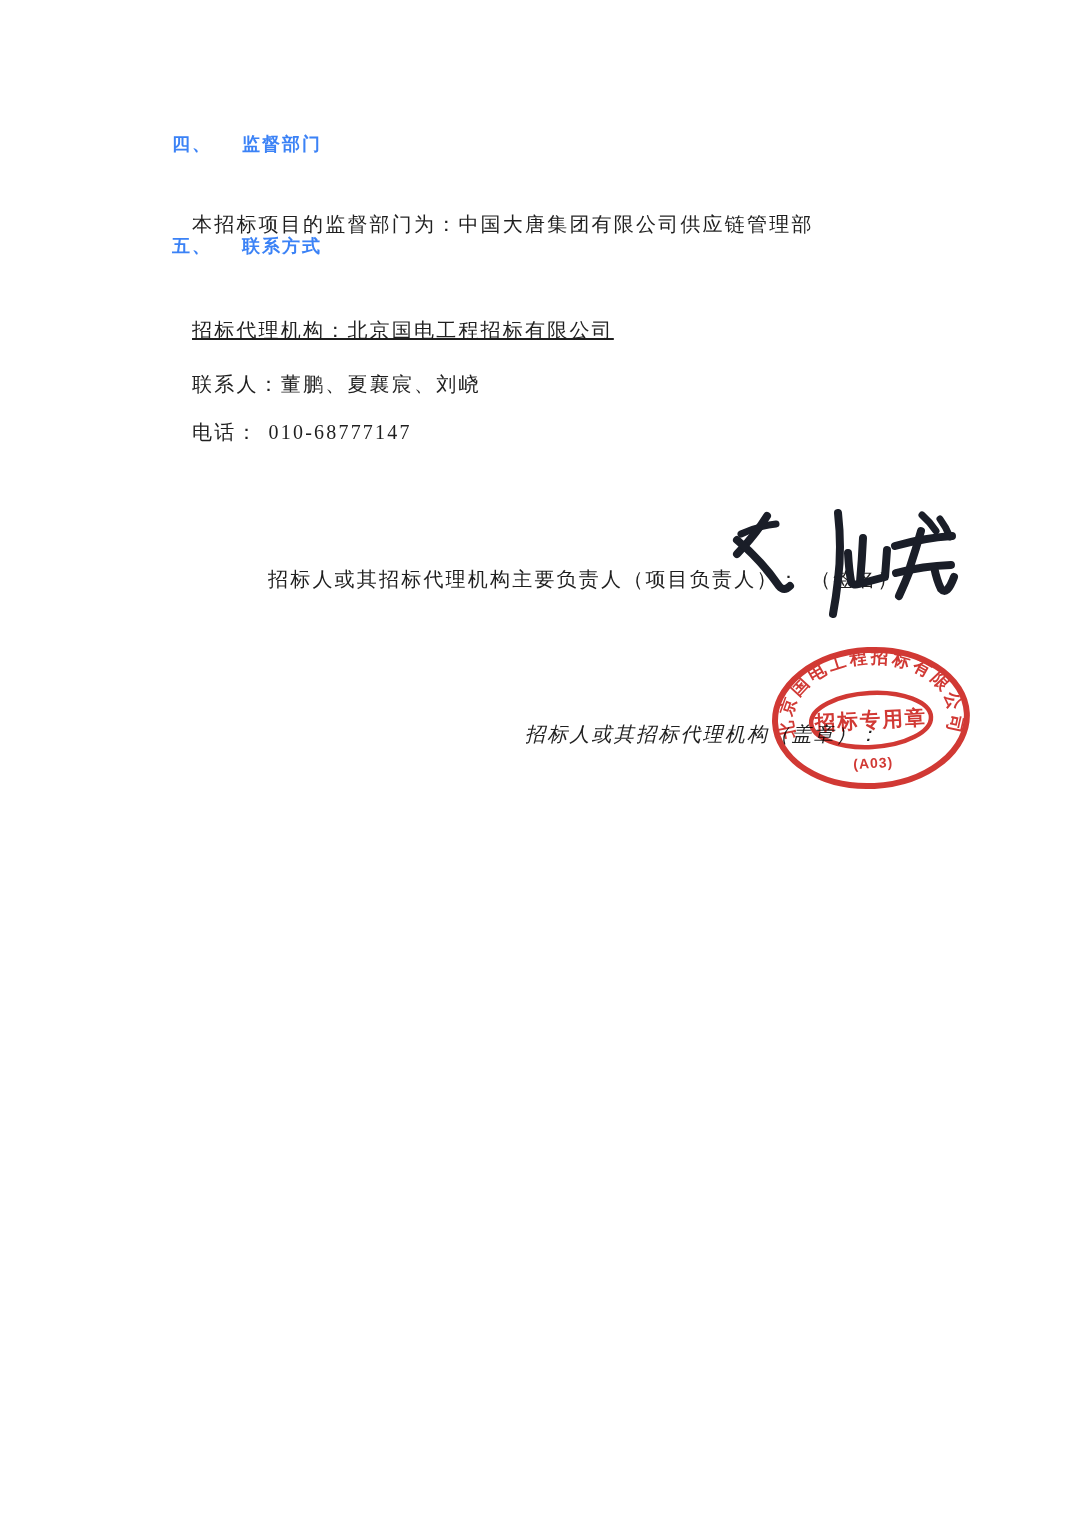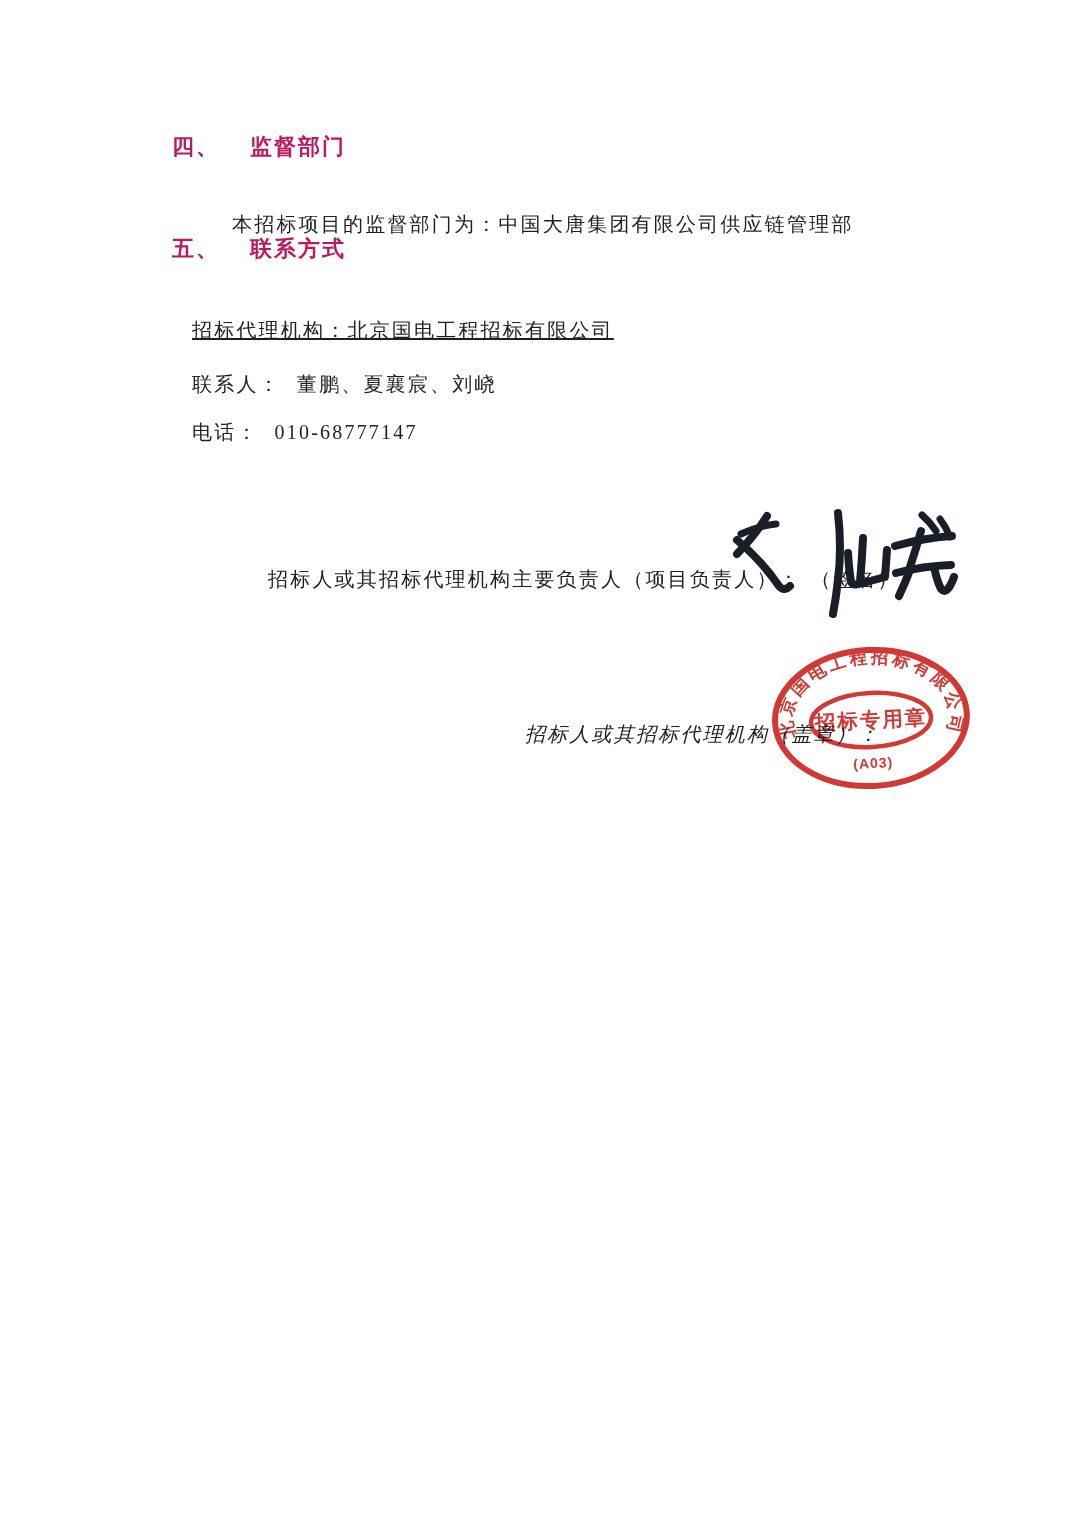--- a/index.html
+++ b/index.html
@@ -6,39 +6,39 @@
   body {
     width:1080px; height:1527px; background:#ffffff; position:relative;
     font-family:"Liberation Serif","DejaVu Serif",serif; color:#1b1b1b;
     overflow:hidden;
   }
   .page { position:absolute; inset:0; }
 
   .heading {
     position:absolute; left:172px; white-space:nowrap;
     font-family:"Liberation Sans","DejaVu Sans",sans-serif;
-    font-weight:700; font-size:22px; letter-spacing:2px; color:#be185d;
+    font-weight:700; font-size:18px; letter-spacing:2px; color:#3b82f6;
   }
   .heading .h-title { margin-left:30px; }
   #h-supervision { top:132px; }
   #h-contact    { top:234px; }
 
   .line {
     position:absolute; white-space:nowrap;
     font-size:20px; letter-spacing:2.2px; color:#1f1f1f;
   }
-  #p-supervision { left:192px; top:191px;margin-left:40px; }
+  #p-supervision { left:192px; top:191px; }
   #p-agency      { left:192px; top:297px;text-decoration:underline; }
   #p-contacts    { left:192px; top:351px; }
   #p-phone       { left:192px; top:399px; }
   #p-signrow     { left:268px; top:546px; }
   #p-sealrow     { left:525px; top:701px;font-style:italic; }
 
-  .val-gap  { margin-left:16px; }
-  .val-gap2 { margin-left:16px; }
+  .val-gap  { }
+  .val-gap2 { margin-left:10px; }
   .hint-gap { margin-left:10px; }
 
   .sig-svg {
     position:absolute; left:703px; top:488px; width:260px; height:140px;
     z-index:3;
   }
   .sig-svg path { fill:none; stroke-width:8; stroke-linecap:round; stroke-linejoin:round; }
   .sig-svg path.thin { stroke-width:7; }
 
   .seal-svg {

